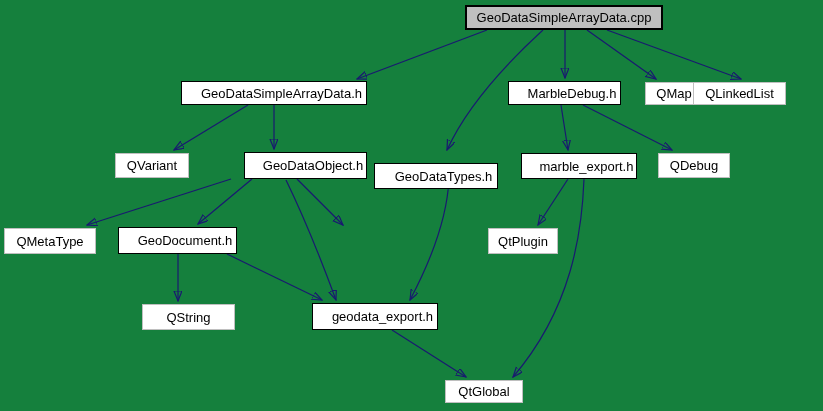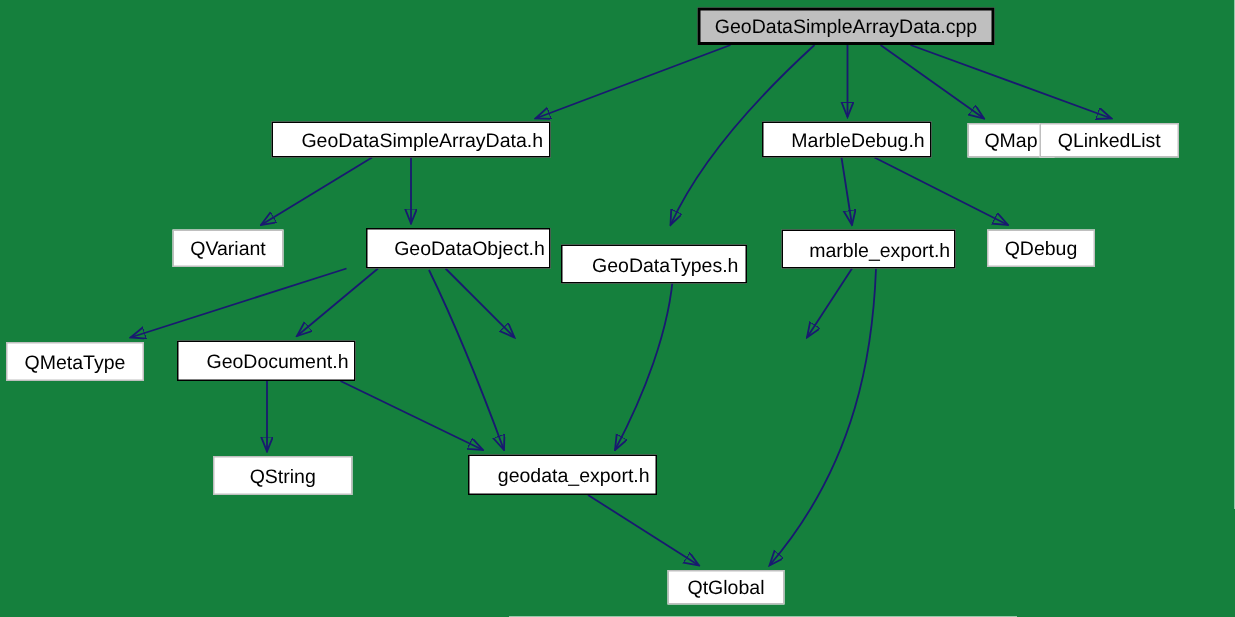--- a/index.html
+++ b/index.html
@@ -67,17 +67,18 @@
   <div class="node internal" style="left:508px; top:81px;  width:113px; height:24px;">MarbleDebug.h</div>
   <div class="node external" style="left:645px; top:82px;  width:58px;  height:23px;">QMap</div>
   <div class="node external" style="left:693px; top:82px;  width:93px;  height:23px;">QLinkedList</div>
   <div class="node external" style="left:115px; top:153px; width:74px;  height:25px;">QVariant</div>
   <div class="node internal" style="left:212px; top:152px; width:123px; height:27px;margin-left:32px;">GeoDataObject.h</div>
   <div class="node internal" style="left:374px; top:163px; width:124px; height:26px;">GeoDataTypes.h</div>
   <div class="node internal" style="left:521px; top:153px; width:116px; height:26px;">marble_export.h</div>
   <div class="node external" style="left:658px; top:153px; width:72px;  height:25px;text-align:right;">QDebug</div>
   <div class="node external" style="left:4px;   top:228px; width:92px;  height:26px;">QMetaType</div>
   <div class="node internal" style="left:118px; top:227px; width:119px; height:27px;text-align:right;">GeoDocument.h</div>
+  <div class="node external" style="left:488px; top:228px; width:70px;  height:26px;">QtPlugin</div>
   <div class="node external" style="left:142px; top:304px; width:93px;  height:26px;">QString</div>
   <div class="node internal" style="left:312px; top:303px; width:126px; height:27px;">geodata_export.h</div>
   <div class="node external" style="left:445px; top:380px; width:78px;  height:23px;">QtGlobal</div>
 
 </div>
 
 </body></html>

